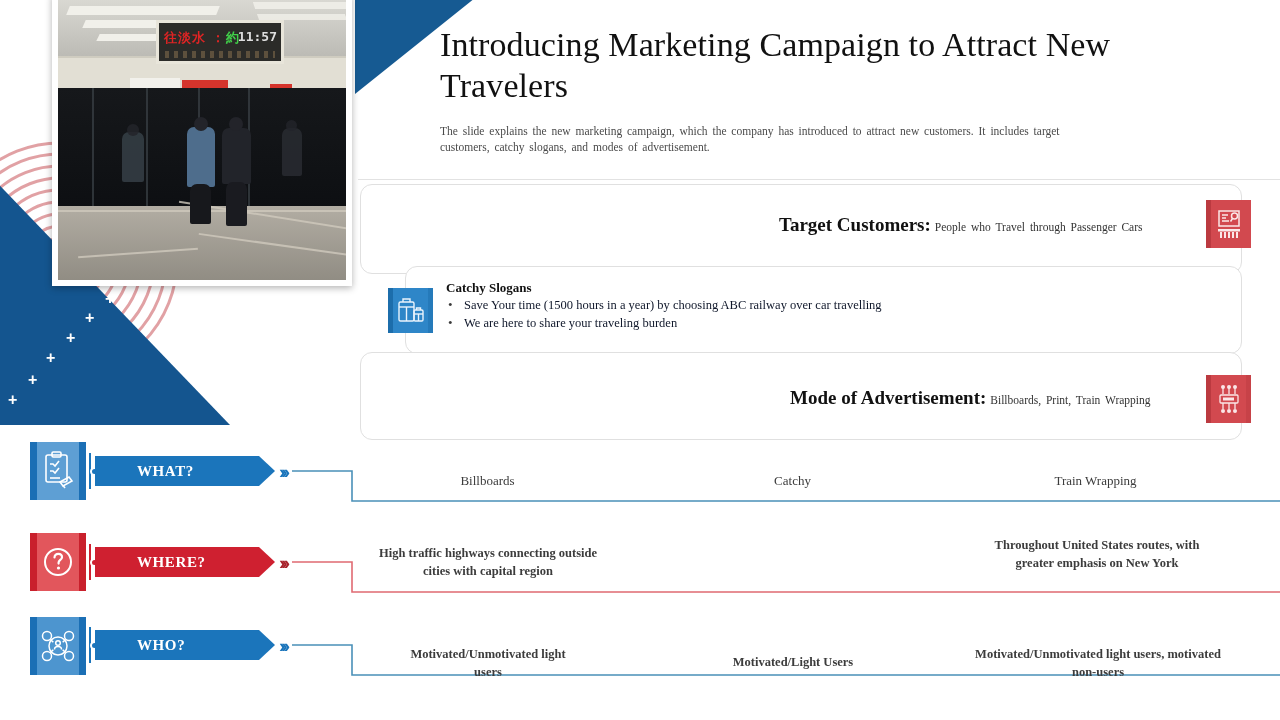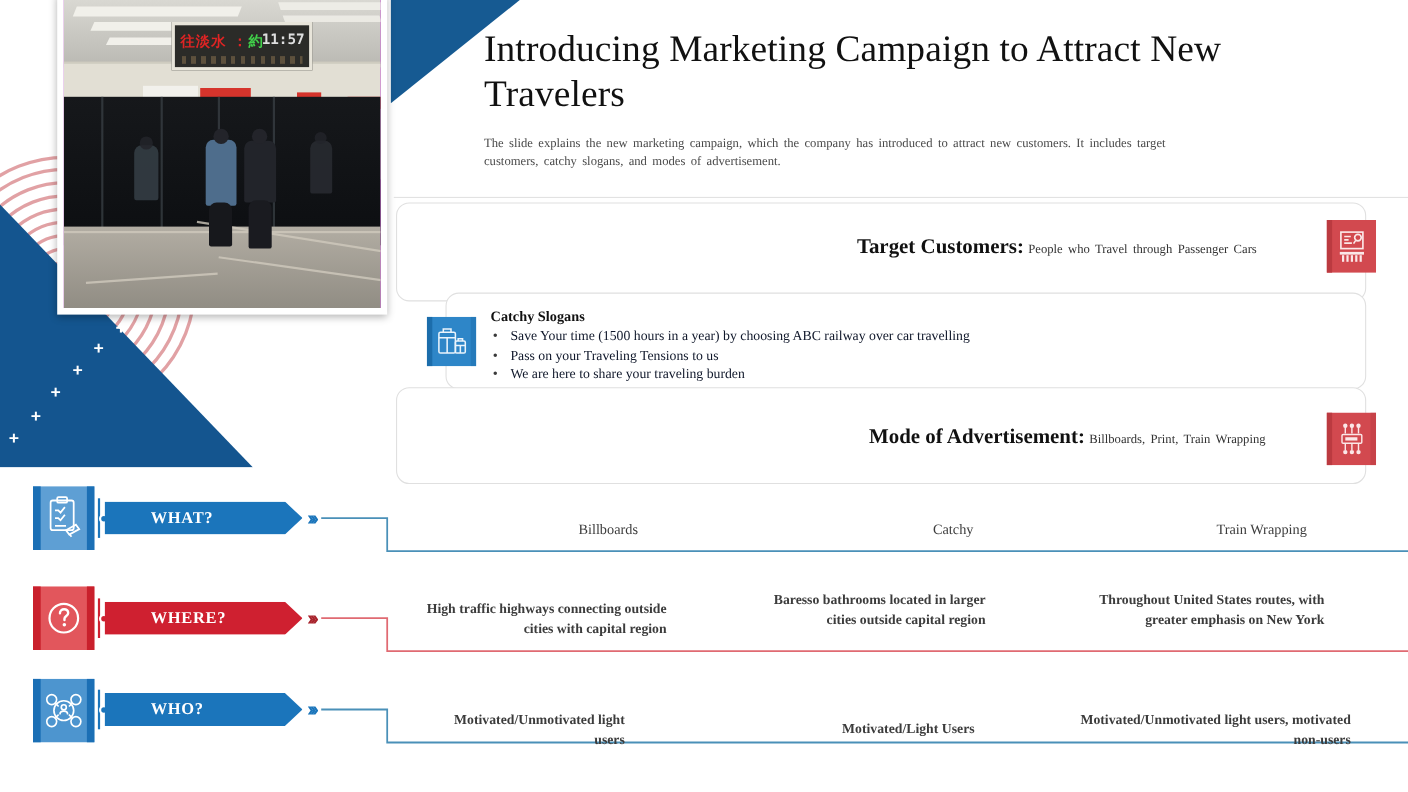--- a/index.html
+++ b/index.html
@@ -118,21 +118,21 @@
 
   .dot{position:absolute;width:9px;height:9px;border-radius:50%;border:2px solid #fff;box-sizing:border-box;}
   .stem{position:absolute;width:2px;height:36px;}
 
   .chev{position:absolute;font-size:19px;font-weight:700;font-family:"Liberation Sans",sans-serif;letter-spacing:-4px;}
 
   
   .connect{position:absolute;left:0;top:430px;width:1280px;height:290px;}
 
   
-  .cell{position:absolute;text-align:right;font-size:12.5px;line-height:18px;color:#3c3c3c;font-weight:700;}
+  .cell{position:absolute;text-align:center;font-size:12.5px;line-height:18px;color:#3c3c3c;font-weight:700;}
   .cell-head{font-weight:400;font-size:13px;color:#3c3c3c;}
 </style>
 </head>
 <body>
 
 <div class="slide">
 
   <svg class="deco-circles" viewBox="0 0 240 240">
     <g fill="none" stroke="#c9555b" stroke-width="3" opacity="0.55">
       <circle cx="120" cy="120" r="10"></circle>
@@ -247,21 +247,20 @@
         <rect x="26" y="22" width="9" height="11" rx="1.2"></rect>
         <path d="M28.5 22v-2h4v2"></path>
         <path d="M26 26h9"></path>
         <path d="M30.5 26v7"></path>
       </g>
     </svg>
   </div>
   <div class="slogan-head">Catchy Slogans</div>
   <ul class="slogan-list">
     <li>Save Your time (1500 hours in a year) by choosing ABC railway over car travelling</li>
-    <li>Pass on your Traveling Tensions to us</li>
     <li>We are here to share your traveling burden</li>
   </ul>
 
   <div class="card card-mode"></div>
   <div class="mode-text">
     <span class="row-label">Mode of Advertisement:</span>
     <span class="row-value">Billboards, Print,  Train Wrapping</span>
   </div>
   <div class="tile tile-mode">
     <svg width="45" height="48" viewBox="0 0 45 48">
@@ -332,21 +331,20 @@
     </svg>
   </div>
   <div class="stem" style="left:89px;top:544px;background:#cf2030;"></div>
   <div class="dot" style="left:90px;top:558px;background:#cf2030;"></div>
   <div class="banner banner-where">
     <span>WHERE?</span>
   </div>
   <div class="chev" style="left:279px;top:552px;color:#a8232c;">›››</div>
 
   <div class="cell" style="left:370px;top:544px;width:236px;">High traffic highways connecting outside cities with capital region</div>
-  <div class="cell" style="left:688px;top:536px;width:208px;">Baresso bathrooms located in larger cities outside capital region</div>
   <div class="cell" style="left:990px;top:536px;width:214px;">Throughout United States routes, with greater emphasis on New York</div>
 
   <div class="tile tile-who">
     <svg width="56" height="58" viewBox="0 0 56 58">
       <rect x="0" y="0" width="56" height="58" fill="#4d95cf"></rect>
       <rect x="0" y="0" width="7" height="58" fill="#1b6fb5"></rect>
       <rect x="49" y="0" width="7" height="58" fill="#1b6fb5"></rect>
       <g fill="none" stroke="#ffffff" stroke-width="1.5">
         <circle cx="28" cy="29" r="9"></circle>
         <circle cx="17" cy="19" r="4.5"></circle>

